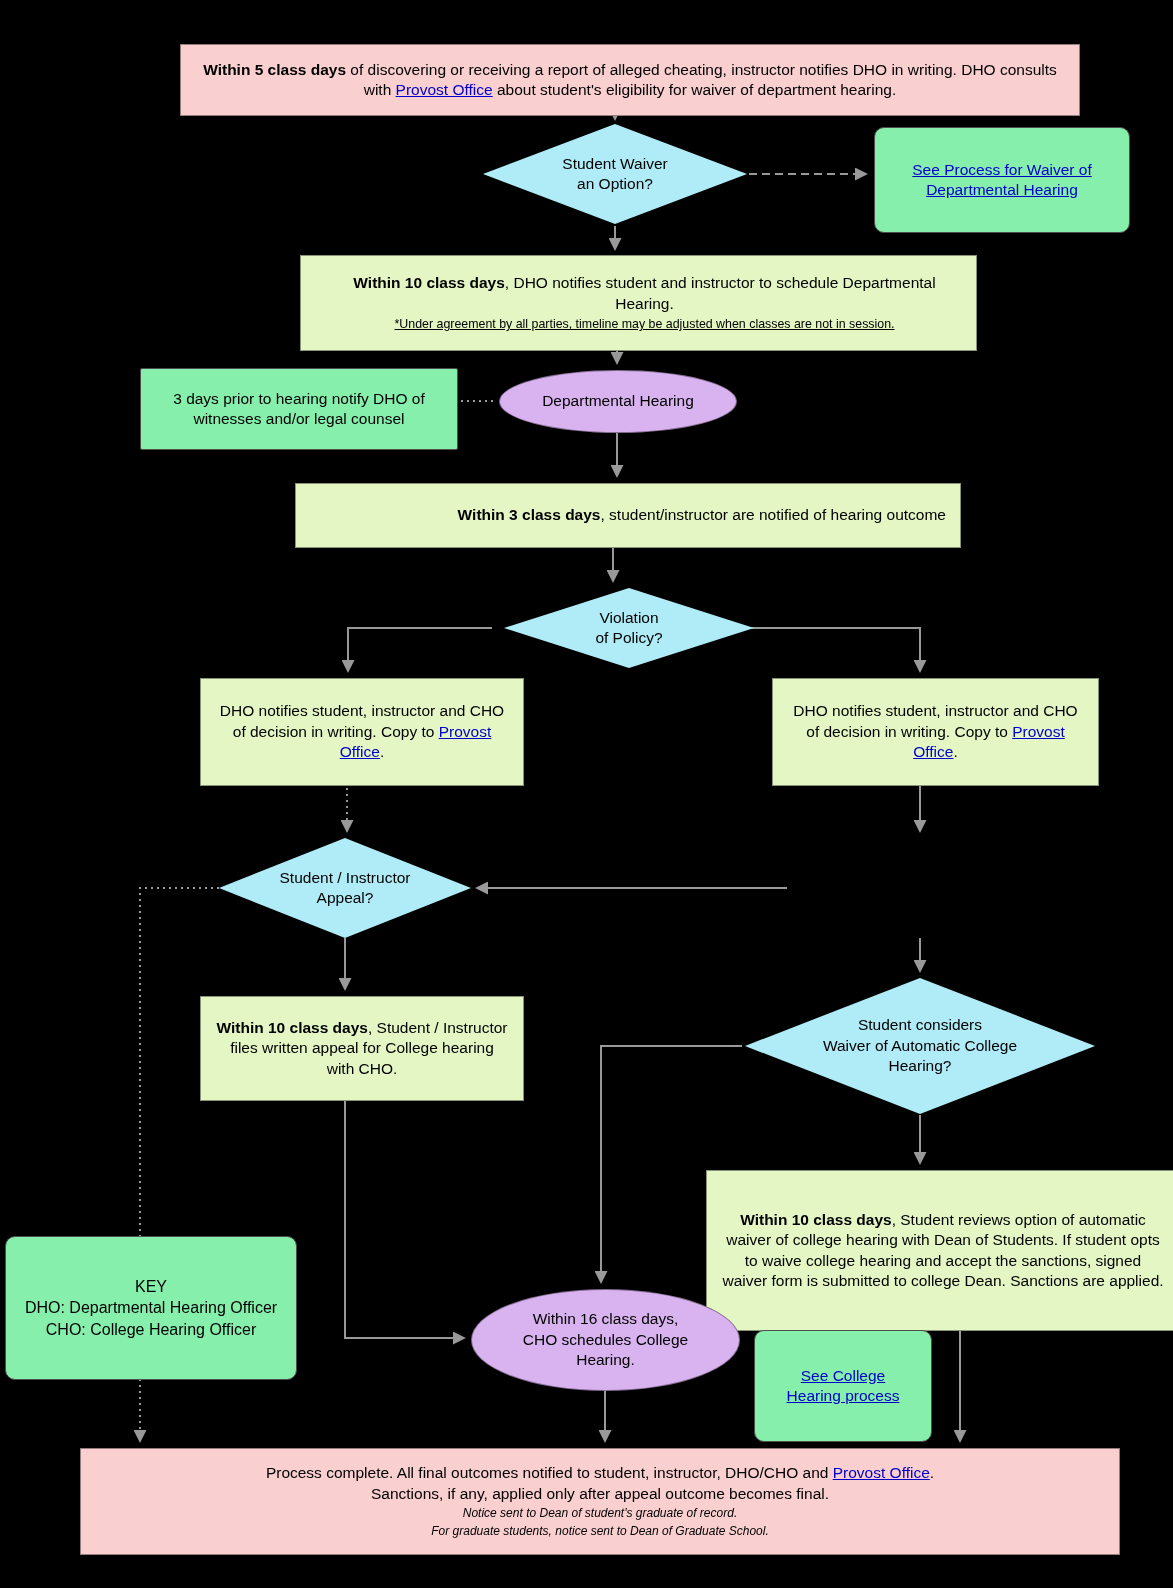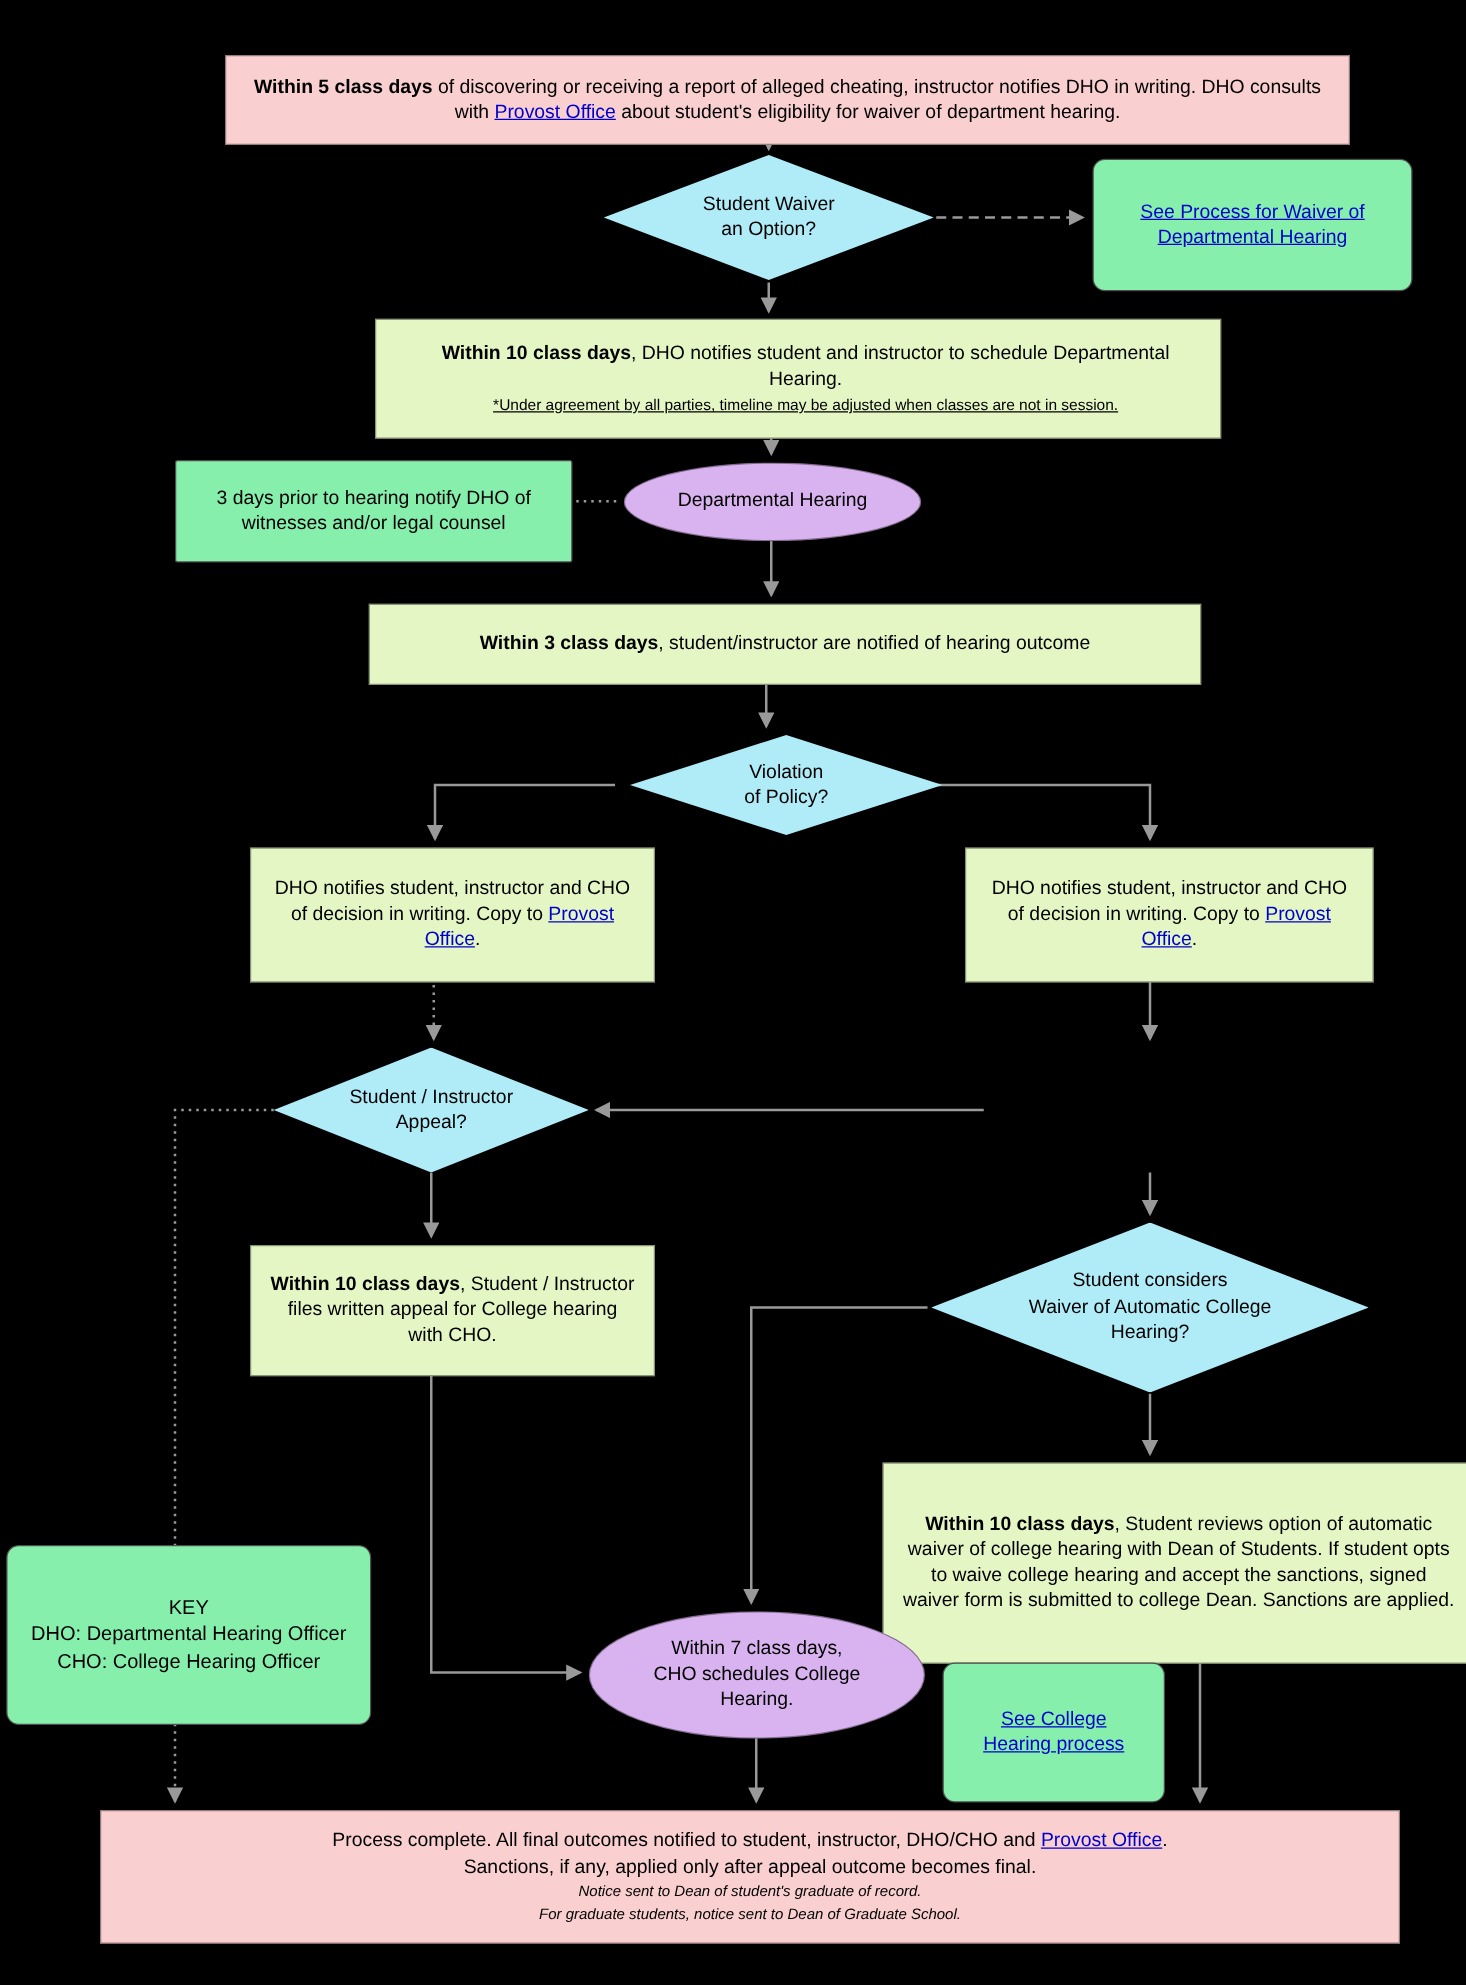--- a/index.html
+++ b/index.html
@@ -80,21 +80,21 @@
   </div>
 
   <div class="node ellipse" style="left:499px;top:370px;width:236px;height:61px;">
     <div>Departmental Hearing</div>
   </div>
 
   <div class="node whitebox square" style="left:140px;top:368px;width:296px;height:68px;border-radius:2px;">
     <div>3 days prior to hearing notify DHO of witnesses and/or legal counsel</div>
   </div>
 
-  <div class="node box green" style="left:295px;top:483px;width:636px;height:55px;">
+  <div class="node box green" style="left:295px;top:483px;width:636px;height:55px;align-items:flex-end;">
     <div>
       <b>Within 3 class days</b><span>, student/instructor are notified of hearing outcome</span>
     </div>
   </div>
 
   <div class="node diamond" style="left:504px;top:588px;width:250px;height:80px;">
     <div class="pre">Violation
 of Policy?</div>
   </div>
 
@@ -128,21 +128,21 @@
 Hearing?</div>
   </div>
 
   <div class="node box green" style="left:706px;top:1170px;width:444px;height:151px;">
     <div>
       <b>Within 10 class days</b><span>, Student reviews option of automatic waiver of college hearing with Dean of Students. If student opts to waive college hearing and accept the sanctions, signed waiver form is submitted to college Dean. Sanctions are applied.</span>
     </div>
   </div>
 
   <div class="node ellipse" style="left:471px;top:1289px;width:267px;height:100px;">
-    <div class="pre">Within 7 class days,
+    <div class="pre">Within 16 class days,
 CHO schedules College
 Hearing.</div>
   </div>
 
   <div class="node whitebox" style="left:754px;top:1330px;width:156px;height:98px;">
     <a class="link pre">See College
 Hearing process</a>
   </div>
 
   <div class="node whitebox keybox" style="left:5px;top:1236px;width:270px;height:130px;">

